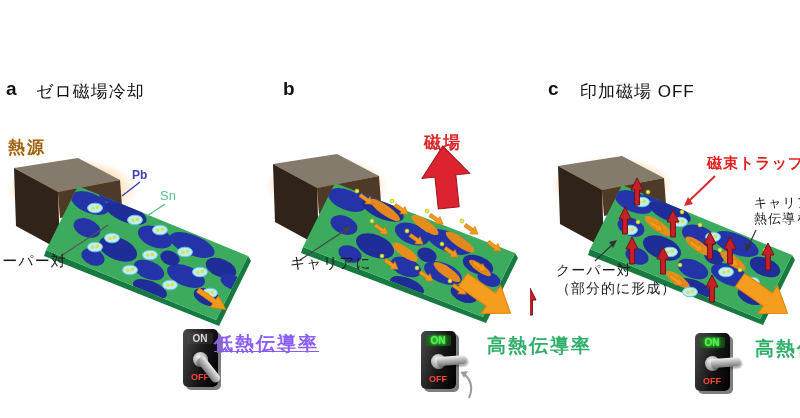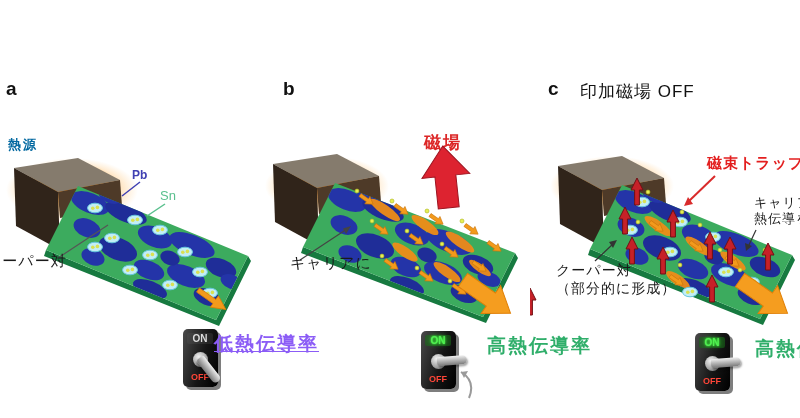--- a/index.html
+++ b/index.html
@@ -2,21 +2,21 @@
 <html><head>
 <meta charset="utf-8">
 <style>
   html,body{margin:0;padding:0;background:#fff;}
   #canvas{position:relative;width:800px;height:418px;background:#ffffff;overflow:hidden;
           font-family:"Liberation Sans","DejaVu Sans",sans-serif;color:#1a1a1a;}
   .abs{position:absolute;}
   .panel-letter{font-weight:bold;font-size:19px;color:#111;}
   .panel-title{font-size:17px;color:#111;letter-spacing:1px;}
   .lbl{white-space:nowrap;}
-  .heat-label{font-size:13px;font-weight:bold;color:#0369a1;letter-spacing:2px;}
+  .heat-label{font-size:17px;font-weight:bold;color:#a16207;letter-spacing:2px;}
   .pb-label{font-size:12px;font-weight:bold;color:#4040b2;}
   .sn-label{font-size:13px;font-weight:normal;color:#5ac08e;}
   .plain-label{font-size:15px;color:#1a1a1a;letter-spacing:1px;}
   .small-label{font-size:13px;color:#1a1a1a;line-height:16px;letter-spacing:1px;}
   .cooper2-label{font-size:14px;color:#1a1a1a;line-height:18px;letter-spacing:1px;}
   .field-label{font-size:17px;font-weight:bold;color:#dc2626;letter-spacing:2px;}
   .flux-label{font-size:15px;font-weight:bold;color:#e31f1f;letter-spacing:1px;}
   .result{font-size:19px;font-weight:bold;letter-spacing:2px;}
   .result.low{color:#8b5cf6;text-decoration:underline;}
   .result.high{color:#2fae6a;}
@@ -37,20 +37,21 @@
   .sw-lever{position:absolute;left:16px;top:26px;width:30px;height:9px;border-radius:4px 7px 7px 4px;
             background:linear-gradient(180deg,#f0f0f0,#b9b9b9 45%,#787878);
             box-shadow:1px 2px 2px rgba(0,0,0,.35);transform-origin:2px 50%;}
 </style>
 </head>
 <body>
 
 <div id="canvas">
 
   <div class="abs panel-letter" style="left:6px;top:78px;">a</div>
+  <div class="abs panel-title" style="left:36px;top:80px;">ゼロ磁場冷却</div>
   <div class="abs lbl heat-label" style="left:8px;top:136px;">熱源</div>
 
   <svg class="abs" style="left:0;top:130px;" width="270" height="215" viewBox="0 0 270 215">
     <defs>
       <radialGradient id="glowA" cx="50%" cy="50%" r="50%">
         <stop offset="0%" stop-color="#ff7d00" stop-opacity="0.95"></stop>
         <stop offset="55%" stop-color="#ff9b1e" stop-opacity="0.5"></stop>
         <stop offset="100%" stop-color="#ffb040" stop-opacity="0"></stop>
       </radialGradient>
       <clipPath id="clipA">

